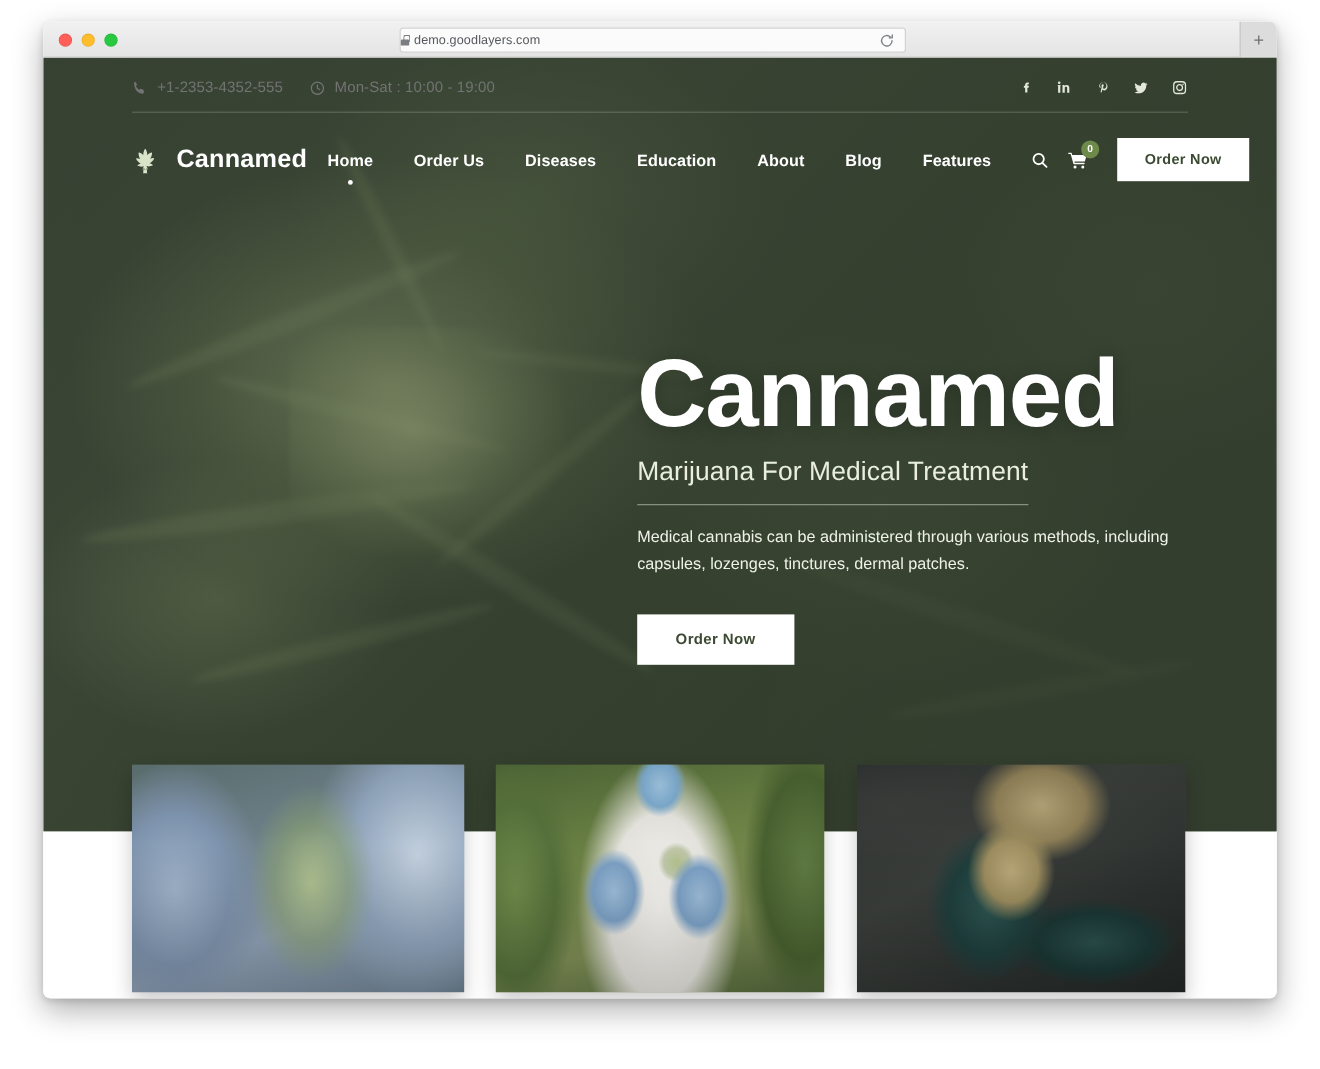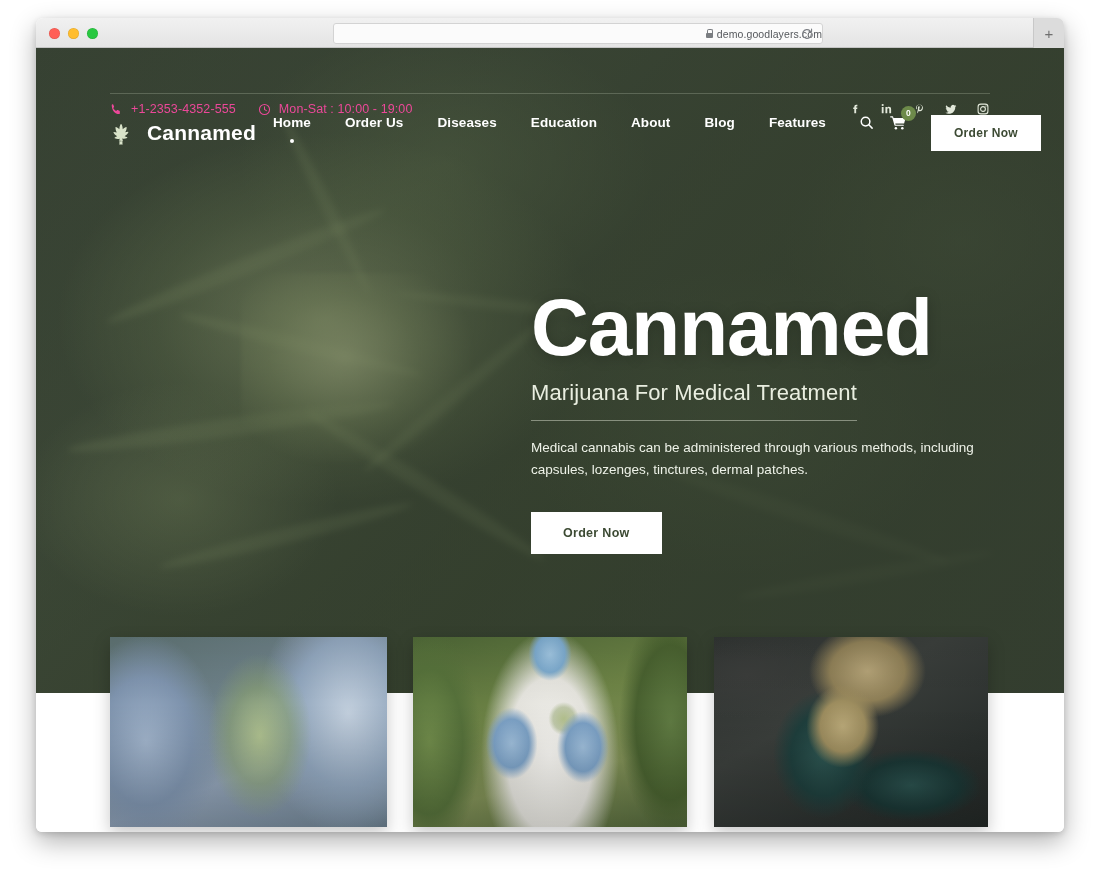--- a/index.html
+++ b/index.html
@@ -29,25 +29,25 @@
     position:absolute; left:13px; top:10px;
     display:flex; gap:8px;
   }
   .dot{ width:11px; height:11px; border-radius:50%; display:block; }
   .dot.red{ background:#ff5f57; box-shadow:inset 0 0 0 .5px rgba(0,0,0,.12); }
   .dot.yellow{ background:#ffbd2e; box-shadow:inset 0 0 0 .5px rgba(0,0,0,.12); }
   .dot.green{ background:#28c840; box-shadow:inset 0 0 0 .5px rgba(0,0,0,.12); }
 
   .urlbar{
     position:absolute; left:297px; top:5px;
-    width:490px; height:21px;
+    width:422px; height:21px;
     background:#fbfbfb;
     border:1px solid #d3d3d3;
     border-radius:3px;
-    display:flex; align-items:center; justify-content:flex-end;
+    display:flex; align-items:center; justify-content:flex-start;
   }
   .urlbar .url-inner{
     display:flex; align-items:center; gap:4px;
     font-size:10.5px; color:#55585c; letter-spacing:.1px;
   }
   .lock-glyph{ width:7px; height:9px; position:relative; display:inline-block; }
   .lock-glyph::before{
     content:""; position:absolute; left:0; bottom:0; width:7px; height:5px;
     background:#7a7d81; border-radius:1px;
   }
@@ -106,41 +106,41 @@
   .hero-tint{
     position:absolute; inset:0;
     background:linear-gradient(100deg, rgba(44,54,40,0.30) 0%, rgba(48,58,44,0.52) 42%, rgba(52,62,48,0.74) 100%);
   }
 
   
   .topbar{
     position:absolute; left:0; top:0; width:1028px; height:50px;
     display:flex; align-items:center;
     padding:0 74px 0 74px;
-    font-size:12.5px; color:#ec4899;margin-top:36px;
+    font-size:12.5px; color:#737373;
   }
   .topbar-left{ display:flex; align-items:center; gap:22px; }
   .ti{ display:flex; align-items:center; gap:8px; white-space:nowrap; letter-spacing:.1px; }
   .ti svg{ display:block; }
   .topbar-right{ margin-left:auto; display:flex; align-items:center; gap:18px; }
   .soc{ color:#e2e8da; display:flex; align-items:center; justify-content:center; width:14px; height:16px; }
   .topbar-divider{
     position:absolute; left:74px; top:45px; width:880px; height:1px;
     background:rgba(226,235,212,0.22);
   }
 
   
   .header{
     position:absolute; left:0; top:46px; width:1028px; height:78px;
     display:flex; align-items:center; padding:0 74px;
   }
   .logo{ display:flex; align-items:center; gap:11px; }
   .logo-leaf{ width:26px; height:26px; color:#d9e3c9; }
   .logo-text{ font-size:21px; font-weight:bold; color:#ffffff; letter-spacing:.2px; }
-  .nav{ margin-left:auto; display:flex; align-items:flex-start; gap:0; }
+  .nav{ margin-left:auto; display:flex; align-items:center; gap:0; }
   .nav-item{
     position:relative; padding:0 17px;
     font-size:13.5px; font-weight:bold; color:#ffffff; white-space:nowrap;
     letter-spacing:.1px;
   }
   .nav-item .active-dot{
     position:absolute; left:50%; transform:translateX(-50%);
     bottom:-13px; width:4px; height:4px; border-radius:50%; background:#ffffff;
   }
   .nav-icons{ display:flex; align-items:center; gap:16px; margin-left:16px; }

